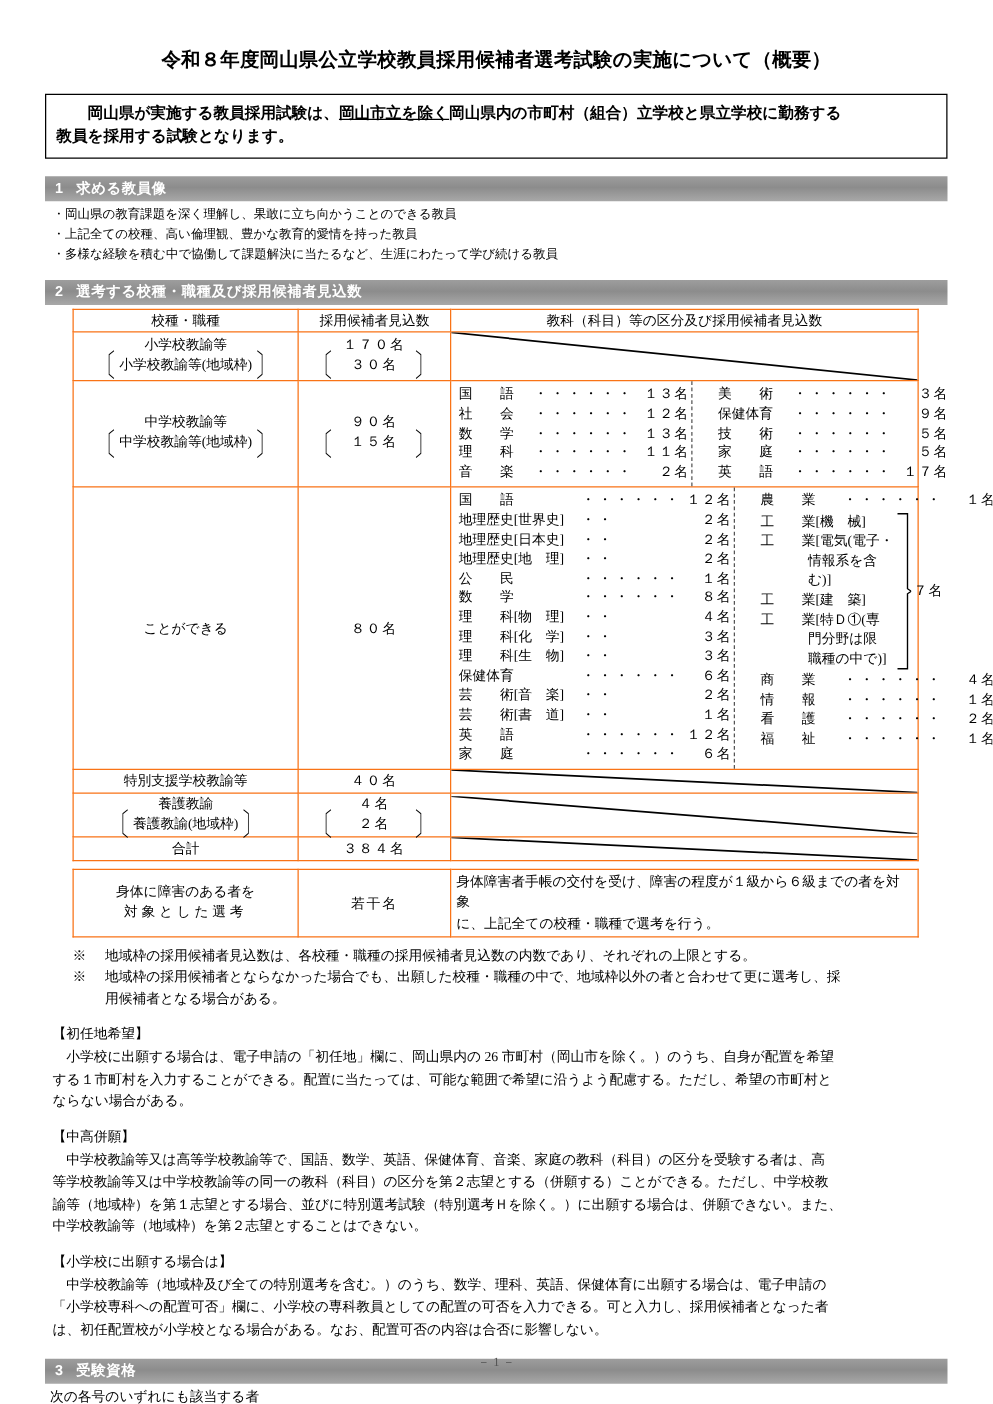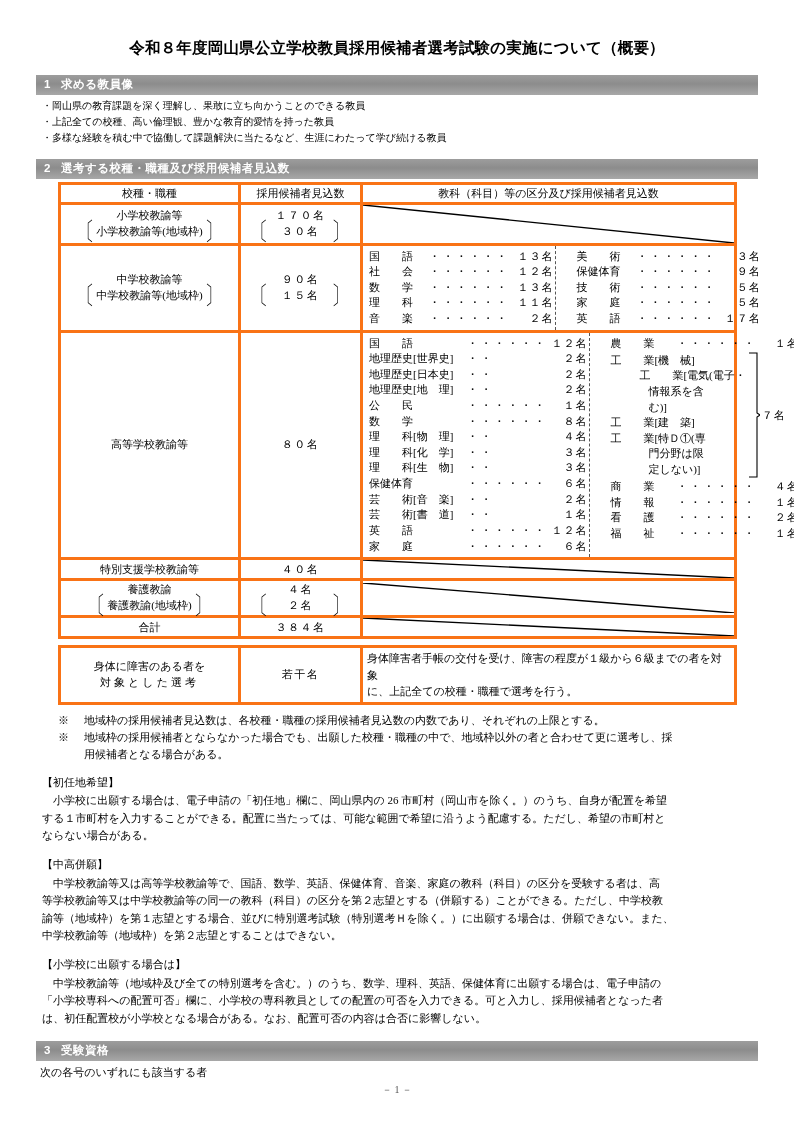--- a/index.html
+++ b/index.html
@@ -70,21 +70,21 @@
 
   
   table.main{
     border-collapse:collapse;
     width:676px;
     margin:2px 0 0 22px;
     font-size:11px;
     table-layout:fixed;
   }
   table.main td, table.main th{
-    border:3px solid #f97316;
+    border:1px solid #f97316;
     padding:1px 2px;
     vertical-align:middle;
     font-weight:normal;
   }
   .c-kind{ width:180px; text-align:center; }
   .c-num{ width:122px; text-align:center; }
   .c-det{ width:374px; }
 
   th.hd{ text-align:center; font-size:11px; padding:2px 0 3px 0;}
 
@@ -149,20 +149,24 @@
   }
 </style>
 </head>
 <body>
 
 <div class="page">
  <div class="inner">
 
   <div class="doc-title">令和８年度岡山県公立学校教員採用候補者選考試験の実施について（概要）</div>
 
+  <div class="intro-box">
+    <span class="lead"><span>　岡山県が実施する教員採用試験は、</span><span class="u">岡山市立を除く</span><span>岡山県内の市町村（組合）立学校と県立学校に勤務する</span></span>
+    <span>教員を採用する試験となります。</span>
+  </div>
 
   <div class="sec-bar">
     <span class="num">1</span><span>求める教員像</span>
   </div>
   <div class="bullets">
     <div>・岡山県の教育課題を深く理解し、果敢に立ち向かうことのできる教員</div>
     <div>・上記全ての校種、高い倫理観、豊かな教育的愛情を持った教員</div>
     <div>・多様な経験を積む中で協働して課題解決に当たるなど、生涯にわたって学び続ける教員</div>
   </div>
 
@@ -279,21 +283,21 @@
                     <span class="dots">・・・・・・</span>
                     <span class="sval" style="width: 42px;">１７名</span>
                   </div>
                 </div>
           </div>
         </td>
       </tr>
 
       <tr>
         <td>
-          <div style="text-align:center;">高等学校教諭等</div>
+          <div style="text-align:center;">ことができる</div>
         </td>
         <td class="numcell">
           <div>８０名</div>
         </td>
         <td style="padding:0">
           <div class="subjwrap">
             <div class="subjcol" id="hs-left">
                   <div class="sline">
                     <span class="sname" style="width: 96px;">国　　語</span>
                     <span class="dots">・・・・・・</span>
@@ -370,31 +374,31 @@
                     <span class="sname" style="width: 64px;">農　　業</span>
                     <span class="dots">・・・・・・</span>
                     <span class="sval" style="width: 40px;">１名</span>
                   </div>
                   <div class="grp">
                     <div class="glist">
                       <div class="sline" style="display: block;">
                         <div style="white-space: nowrap;">工　　業[機　械]</div>
                       </div>
                       <div class="sline" style="display: block;">
-                        <div style="white-space: nowrap; margin-left: 29px;">工　　業[電気(電子・</div>
+                        <div style="white-space: nowrap;">工　　業[電気(電子・</div>
                         <div style="padding-left: 38px; white-space: nowrap;">情報系を含</div>
                         <div style="padding-left: 38px; white-space: nowrap;">む)]</div>
                       </div>
                       <div class="sline" style="display: block;">
                         <div style="white-space: nowrap;">工　　業[建　築]</div>
                       </div>
                       <div class="sline" style="display: block;">
                         <div style="white-space: nowrap;">工　　業[特Ｄ①(専</div>
                         <div style="padding-left: 38px; white-space: nowrap;">門分野は限</div>
-                        <div style="padding-left: 38px; white-space: nowrap;">定しない)]</div>
+                        <div style="padding-left: 38px; white-space: nowrap;">職種の中で)]</div>
                       </div>
                     </div>
                     <div class="gbrace">
                       <svg class="brace-svg" width="12" height="128" viewBox="0 0 12 128">
                         <path d="M1 2 L9 2 L9 62 L12 64 L9 66 L9 126 L1 126" fill="none" stroke="#000" stroke-width="1.1"></path>
                       </svg>
                     </div>
                     <span class="gval">７名</span>
                   </div>
                   <div class="sline">

